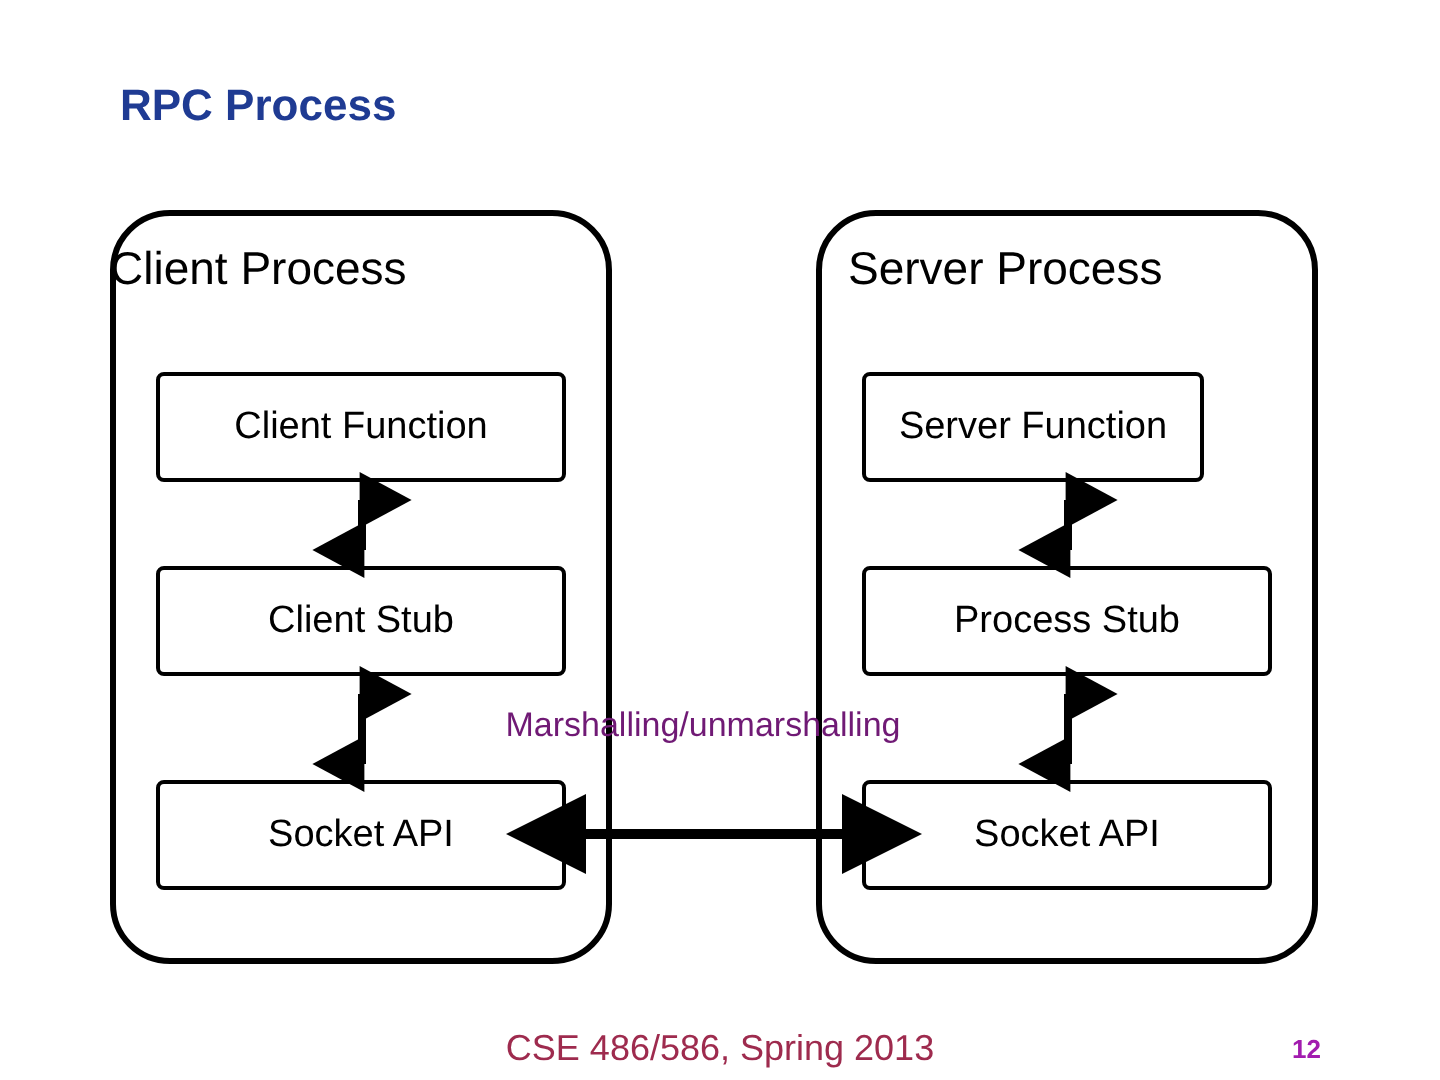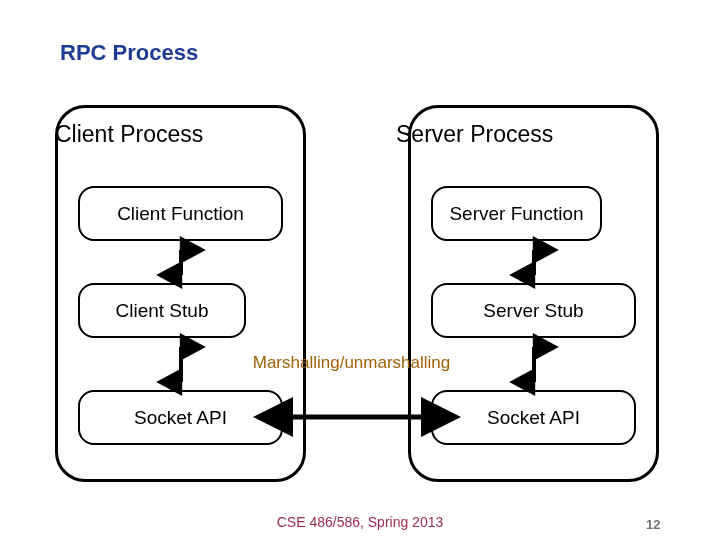--- a/index.html
+++ b/index.html
@@ -73,42 +73,42 @@
     color: #000000;
     white-space: nowrap;
     line-height: 1;
   }
   #client-process-title {
     left: 55px;
     top: 123px;
     width: 251px;
   }
   #server-process-title {
-    left: 396px;
+    left: 424px;
     top: 123px;
     width: 251px;
   }
 
   .inner-box {
     position: absolute;
     border: 2px solid #000000;
-    border-radius: 16px;
+    border-radius: 4px;
     background: transparent;
     box-sizing: border-box;
     display: flex;
     align-items: center;
     justify-content: center;
     font-size: 19px;
     color: #000000;
     white-space: nowrap;
   }
 
   
   #client-function-box { left: 78px;  top: 186px; width: 205px; height: 55px; }
-  #client-stub-box     { left: 78px;  top: 283px; width: 168px; height: 55px; }
+  #client-stub-box     { left: 78px;  top: 283px; width: 205px; height: 55px; }
   #client-socket-box   { left: 78px;  top: 390px; width: 205px; height: 55px; }
 
   
   #server-function-box { left: 431px; top: 186px; width: 171px; height: 55px; }
   #server-stub-box     { left: 431px; top: 283px; width: 205px; height: 55px; }
   #server-socket-box   { left: 431px; top: 390px; width: 205px; height: 55px; }
 
   
   #arrow-layer {
     position: absolute;
@@ -120,43 +120,43 @@
   }
 
   
   .marshalling-label {
     position: absolute;
     left: 181px;
     top: 354px;
     width: 341px;
     text-align: center;
     font-size: 17px;
-    color: #a16207;
+    color: #701a75;
     white-space: nowrap;
     line-height: 1;
   }
 
   
   .footer-course {
     position: absolute;
     left: 0;
     top: 514px;
     width: 720px;
     text-align: center;
-    font-size: 14px;
+    font-size: 18px;
     color: #9E2B4E;
     white-space: nowrap;
   }
   .footer-page {
     position: absolute;
     left: 646px;
     top: 517px;
     font-size: 13px;
     font-weight: bold;
-    color: #737373;
+    color: #a21caf;
     white-space: nowrap;
   }
 </style>
 </head>
 <body>
 
 <div id="slide">
 
   <div class="slide-title">RPC Process</div>
 
@@ -166,21 +166,21 @@
     <div class="process-box" id="server-process-box"></div>
 
     <div class="process-title" id="client-process-title">Client Process</div>
     <div class="process-title" id="server-process-title">Server Process</div>
 
     <div class="inner-box" id="client-function-box">Client Function</div>
     <div class="inner-box" id="client-stub-box">Client Stub</div>
     <div class="inner-box" id="client-socket-box">Socket API</div>
 
     <div class="inner-box" id="server-function-box">Server Function</div>
-    <div class="inner-box" id="server-stub-box">Server Stub</div>
+    <div class="inner-box" id="server-stub-box">Process Stub</div>
     <div class="inner-box" id="server-socket-box">Socket API</div>
 
     <svg id="arrow-layer" width="720" height="540">
       <defs>
         <marker id="arrowhead-up" markerWidth="7" markerHeight="7" refX="3.5" refY="6.2" orient="auto" markerUnits="strokeWidth">
           <path d="M3.5,0 L7,6.5 L0,6.5 Z" fill="#000000"></path>
         </marker>
         <marker id="arrowhead-down" markerWidth="7" markerHeight="7" refX="3.5" refY="0.8" orient="auto" markerUnits="strokeWidth">
           <path d="M3.5,7 L0,0.5 L7,0.5 Z" fill="#000000"></path>
         </marker>

